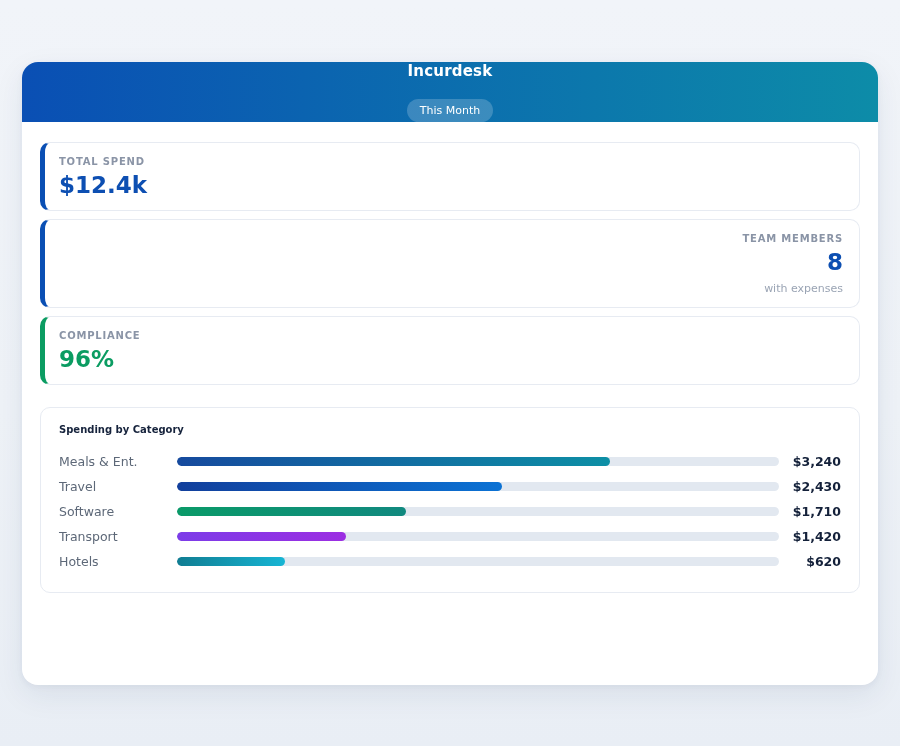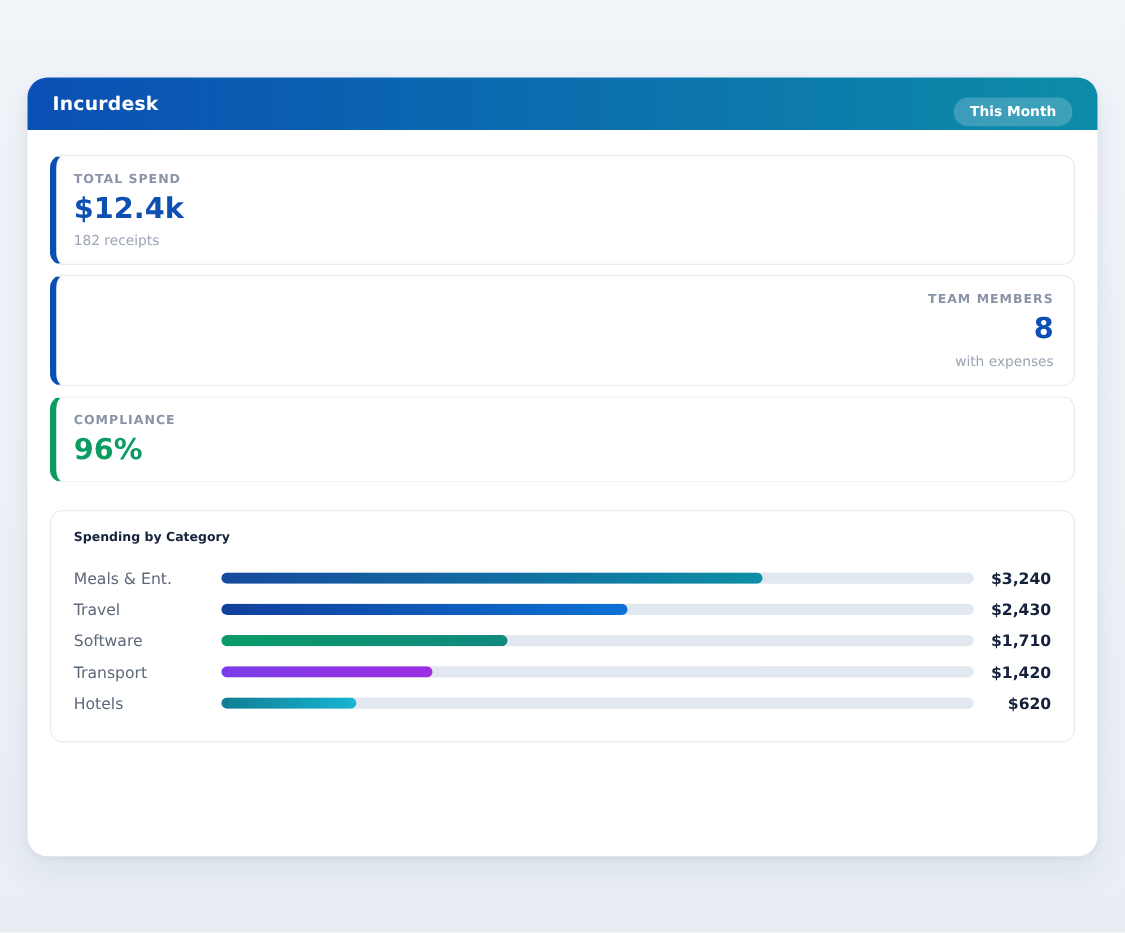--- a/index.html
+++ b/index.html
@@ -11,38 +11,39 @@
   }
   .app-shell {
     position: absolute;
     left: 22px; top: 62px;
     width: 856px; height: 623px;
     background: #ffffff;
     border-radius: 16px;
     box-shadow: 0 10px 30px rgba(30, 50, 90, 0.08), 0 2px 6px rgba(30,50,90,0.05);
   }
   .app-header {
-    height: 42px;
+    height: 60px;
     border-radius: 16px 16px 0 0;
     display: flex;
     align-items: center;
     justify-content: space-between;
-    padding: 12px 20px;
+    padding: 0 20px;
+    flex-direction: column;
   }
   .app-title {
     color: #ffffff;
     font-size: 15px;
     font-weight: bold;
     letter-spacing: 0.2px;
   }
   .period-badge {
     background: rgba(255,255,255,0.20);
     color: #ffffff;
     font-size: 11px;
-    font-weight: bold;
+    font-weight: normal;
     padding: 5px 13px;
     border-radius: 999px;
     border: none;
     cursor: pointer;
     font-family: inherit;
     margin-top: 12px;
   }
   .app-body { padding: 20px 18px 0 18px; }
   .stat-card {
     background: #ffffff;
@@ -123,21 +124,20 @@
   <div class="app-header" style="background: linear-gradient(90deg, rgb(10, 79, 180), rgb(13, 140, 168));">
     <div class="app-title">Incurdesk</div>
     <button class="period-badge">This Month</button>
   </div>
 
   <div class="app-body">
 
     <div class="stat-card" style="border-left-color: rgb(10, 79, 180);">
       <div class="stat-label">TOTAL SPEND</div>
       <div class="stat-value" style="color: rgb(13, 79, 178);">$12.4k</div>
-      <div class="stat-sub">182 receipts</div>
     </div>
 
     <div class="stat-card" style="border-left-color: rgb(10, 79, 180); text-align: right;">
       <div class="stat-label">TEAM MEMBERS</div>
       <div class="stat-value" style="color: rgb(13, 79, 178);">8</div>
       <div class="stat-sub">with expenses</div>
     </div>
 
 
     <div class="stat-card" style="border-left-color: rgb(11, 156, 98);">

